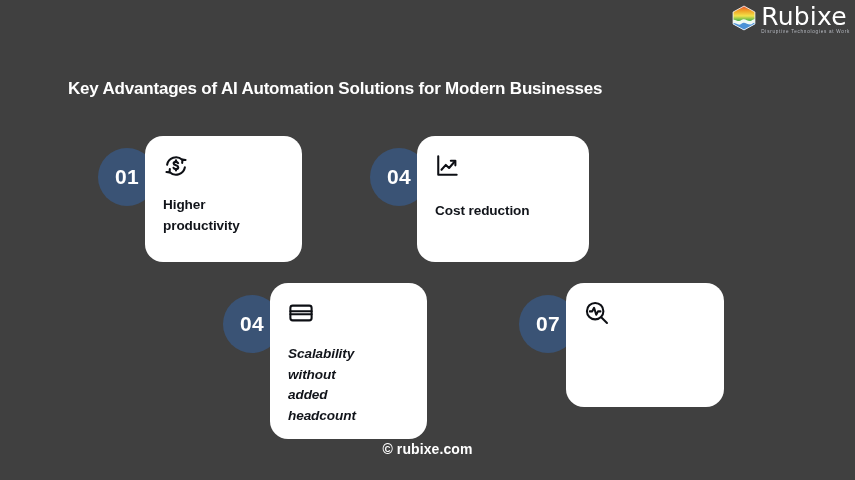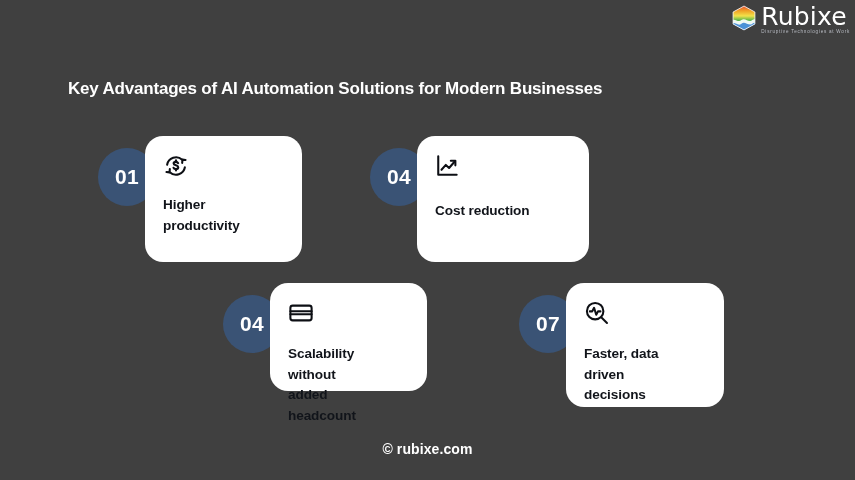--- a/index.html
+++ b/index.html
@@ -123,21 +123,21 @@
     font-weight: bold;
     line-height: 20.5px;
     letter-spacing: -0.1px;
     white-space: pre-line;
   }
 
   
   .c1 .card { width: 157px; height: 126px; }
   .c2 .card { width: 172px; height: 126px; }
   .c3 .card { width: 158px; height: 126px; }
-  .c4 .card { width: 157px; height: 108px; }
+  .c4 .card { width: 157px; height: 156px; font-style: italic; }
   .c5 .card { width: 158px; height: 124px; }
 
   .c2 .card .label { margin-top: 22px; }
   .c4 .card .label,
   .c5 .card .label { margin-top: 18px; }
 
   
   .footer {
     position: absolute;
     left: 0;
@@ -235,22 +235,20 @@
     </div>
 
     <div class="card-unit c5">
       <div class="badge">07</div>
       <div class="card">
         <svg class="icon" viewBox="0 0 24 24" fill="none" stroke="currentColor" stroke-width="1.9" stroke-linecap="round" stroke-linejoin="round">
           <circle cx="10.3" cy="10.3" r="7.6"></circle>
           <polyline points="5.4,10.5 7.6,10.5 9.3,7.2 11.3,13.6 12.9,10.5 15.2,10.5"></polyline>
           <line x1="15.9" y1="15.9" x2="21.2" y2="21.2"></line>
         </svg>
-        <div class="label">Faster, data
-driven decisions</div>
       </div>
     </div>
 
   </div>
 
   <div class="footer">© rubixe.com</div>
 
 </div>
 
 </body></html>

